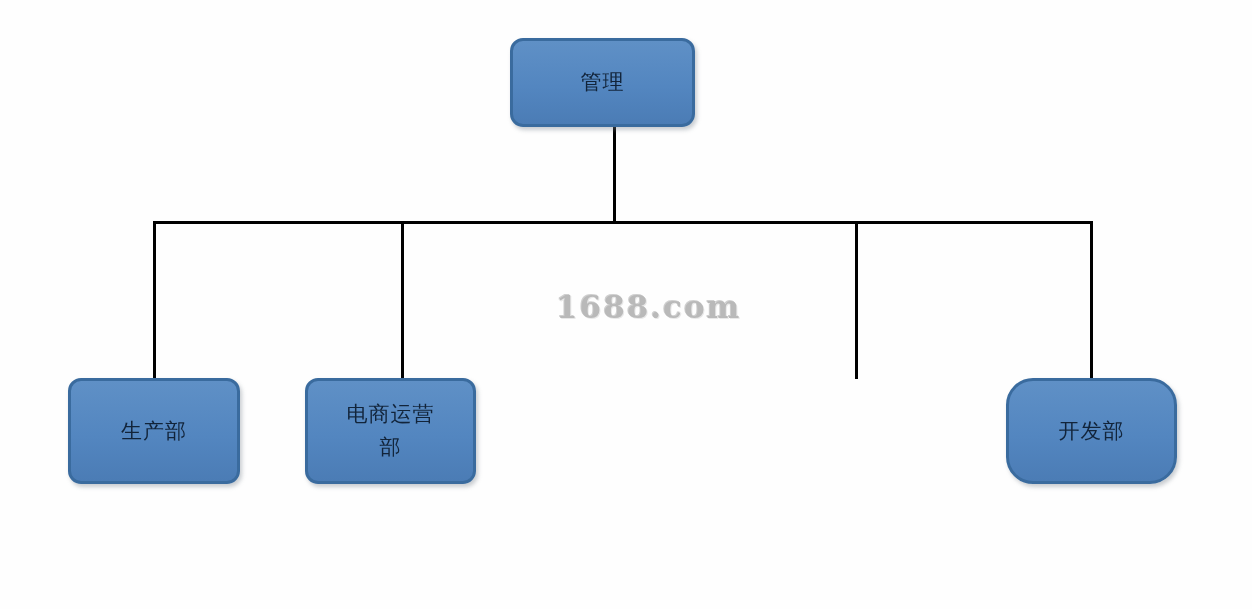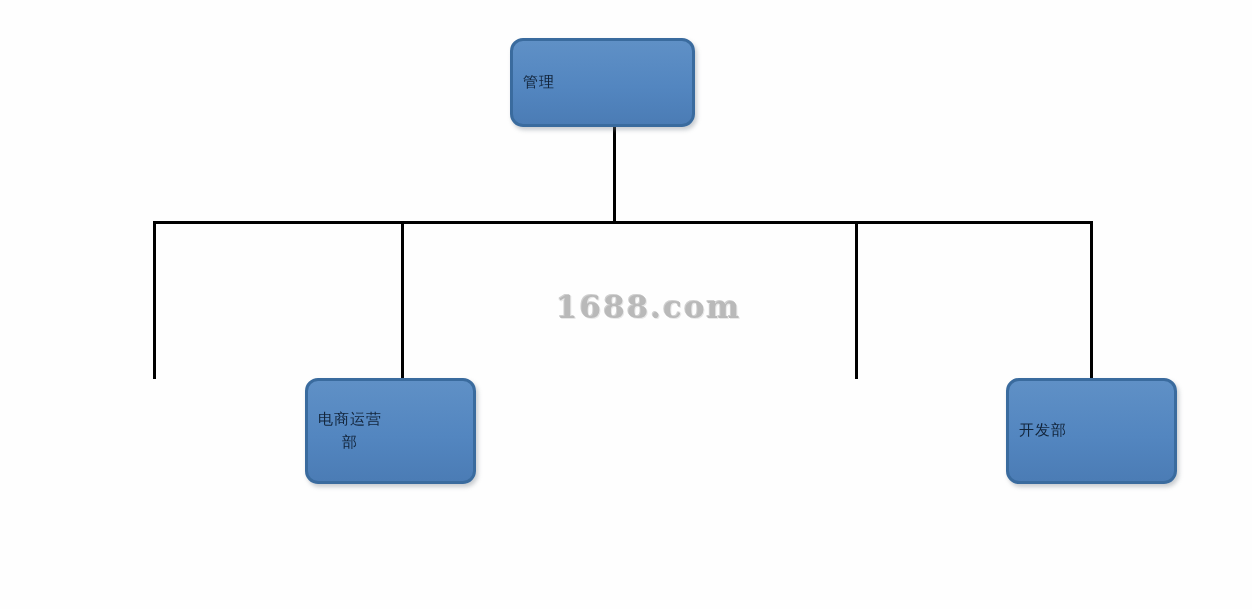--- a/index.html
+++ b/index.html
@@ -29,24 +29,25 @@
   
   .node {
     position: absolute;
     box-sizing: border-box;
     border: 3px solid #3a6b9e;
     border-radius: 13px;
     background: linear-gradient(to bottom, #5f90c6 0%, #5386c0 55%, #4b7cb5 100%);
     box-shadow: 2px 3px 4px rgba(120,130,140,0.40);
     display: flex;
     align-items: center;
+    justify-content: center;
     text-align: center;
     color: #12243a;
     font-family: "DejaVu Sans", "Liberation Sans", sans-serif;
-    font-size: 15px;
+    font-size: 21px;
     line-height: 1.55;
     letter-spacing: 1px;
     user-select: none;
   }
   .node-label {
     display: block;
     padding: 0 10px;
     white-space: pre-line;
   }
 
@@ -76,24 +77,27 @@
   <div class="line line-v" style="left:401px; top:221px; height:158px;"></div>
   <div class="line line-v" style="left:855px; top:221px; height:158px;"></div>
   <div class="line line-v" style="left:1090px; top:221px; height:158px;"></div>
 
   <div class="watermark" style="left:556px; top:289px;">1688.com</div>
 
   <div class="node" style="left:510px; top:38px; width:185px; height:89px;">
     <span class="node-label">管理</span>
   </div>
 
+  <div class="node" style="left:68px; top:378px; width:172px; height:106px;">
+    <span class="node-label">生产部</span>
+  </div>
 
   <div class="node" style="left:305px; top:378px; width:171px; height:106px;">
     <span class="node-label">电商运营
 部</span>
   </div>
 
 
-  <div class="node" style="left:1006px; top:378px; width:171px; height:106px;">
+  <div class="node" style="left:1006px; top:378px; width:171px; height:106px;border-radius:27px;">
     <span class="node-label">开发部</span>
   </div>
 
 </div>
 
 </body></html>

